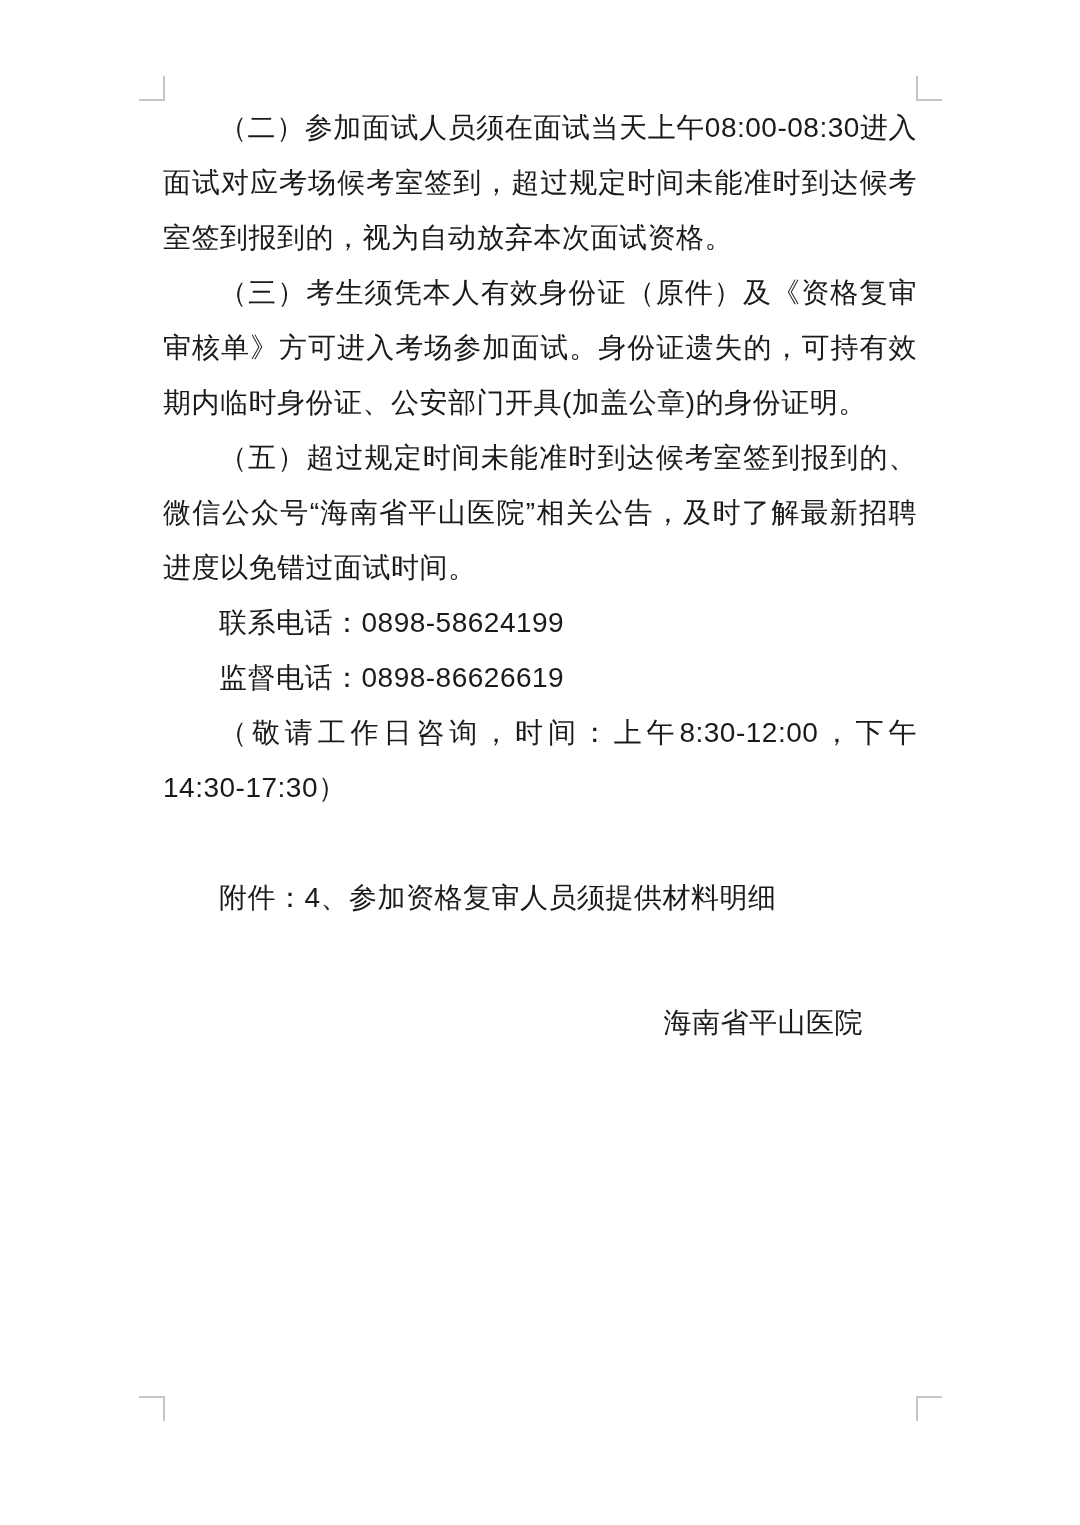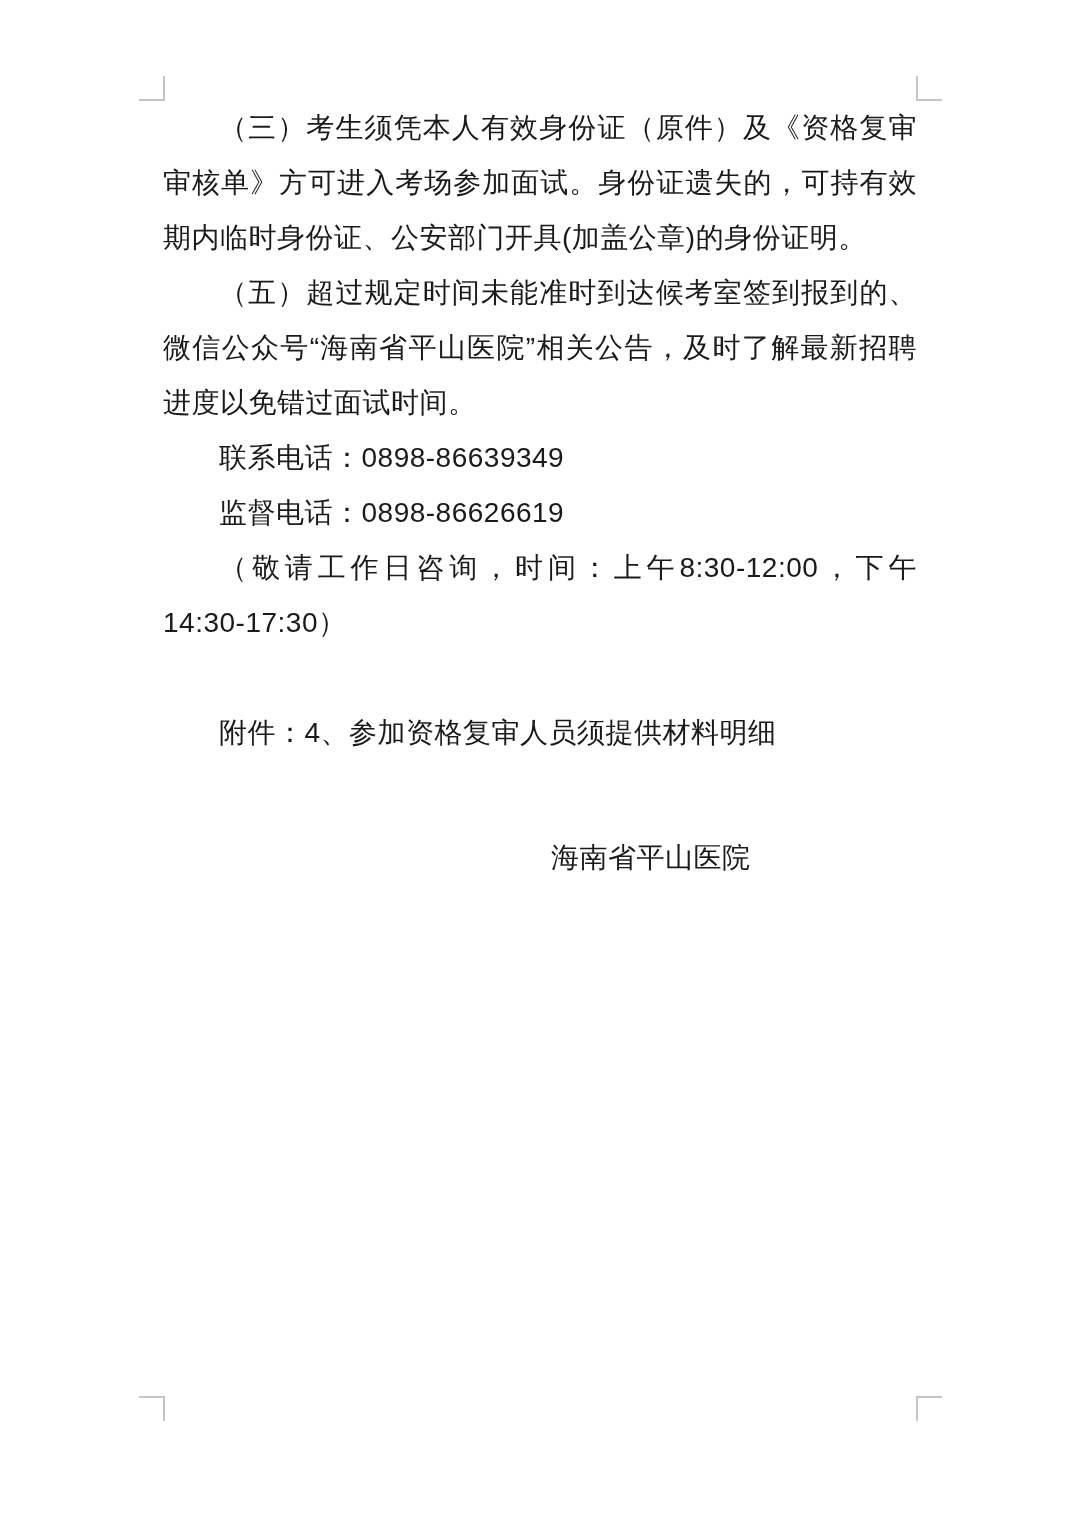--- a/index.html
+++ b/index.html
@@ -60,39 +60,40 @@
     text-align: left;
     text-indent: 2em;
   }
   .attachment-line {
     margin-top: 55px !important;
   }
   .signature {
     margin-top: 72px;
     margin-left: 388px;
     width: 312px;
-    text-align: left;
+    text-align: right;
     line-height: 52px;
     text-indent: 0;
   }
 </style>
 </head>
 <body>
 
 <div class="page">
 
   <div class="mark tl"></div>
   <div class="mark tr"></div>
   <div class="mark bl"></div>
   <div class="mark br"></div>
 
   <div class="content">
+    <p class="para">（二）参加面试人员须在面试当天上午08:00-08:30进入面试对应考场候考室签到，超过规定时间未能准时到达候考室签到报到的，视为自动放弃本次面试资格。</p>
     <p class="para">（三）考生须凭本人有效身份证（原件）及《资格复审审核单》方可进入考场参加面试。身份证遗失的，可持有效期内临时身份证、公安部门开具(加盖公章)的身份证明。</p>
     <p class="para">（五）超过规定时间未能准时到达候考室签到报到的、微信公众号“海南省平山医院”相关公告，及时了解最新招聘进度以免错过面试时间。</p>
-    <p class="single">联系电话：0898-86639349</p>
+    <p class="single">联系电话：0898-58624199</p>
     <p class="single">监督电话：0898-86626619</p>
     <p class="para">（敬请工作日咨询，时间：上午8:30-12:00，下午14:30-17:30）</p>
     <p class="single attachment-line">附件：4、参加资格复审人员须提供材料明细</p>
 
     <div class="signature">
       <div>海南省平山医院</div>
     </div>
   </div>
 
 </div>

